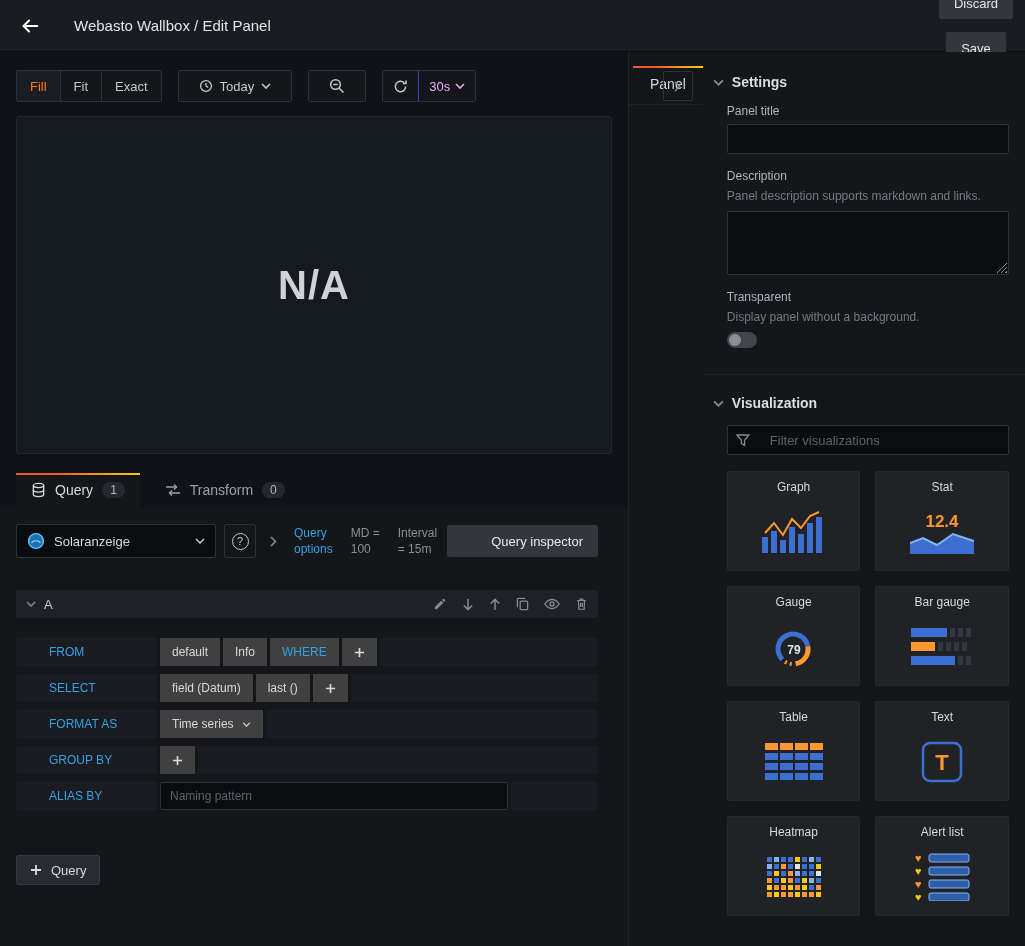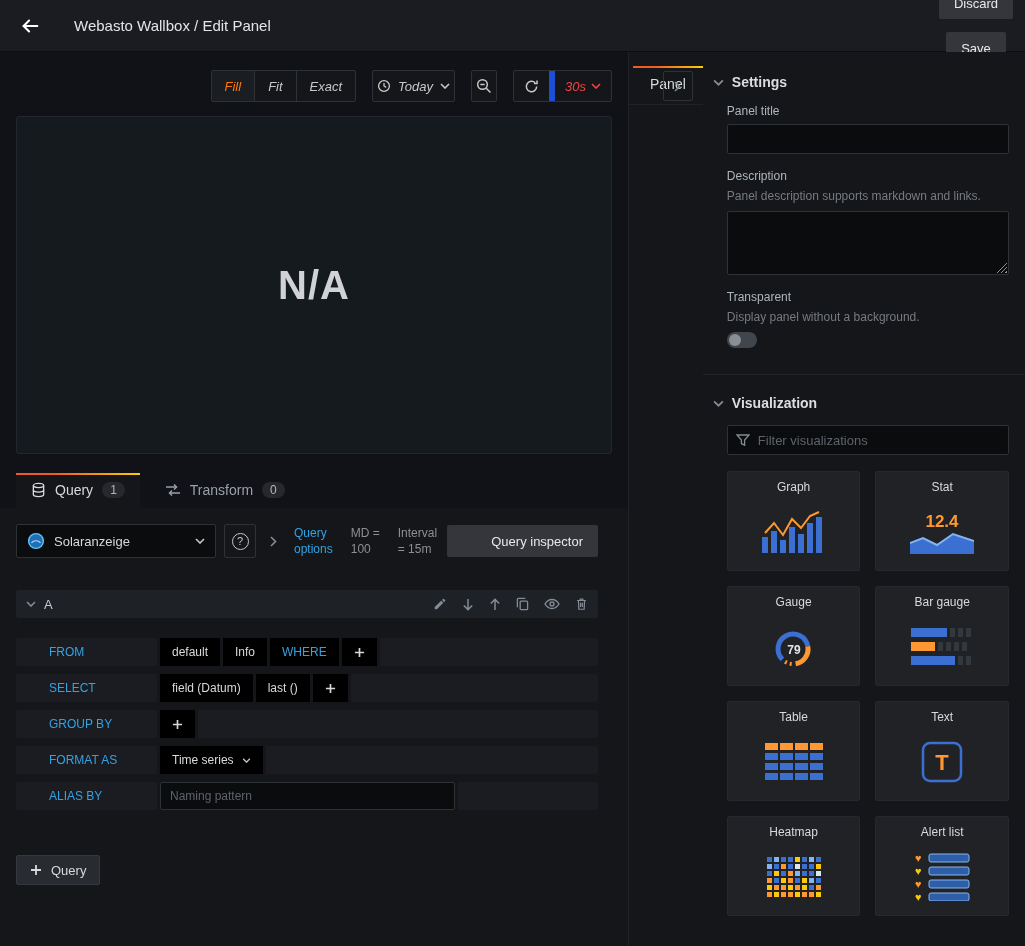--- a/index.html
+++ b/index.html
@@ -19,30 +19,30 @@
     justify-content:center; cursor:pointer; }
   .btn-primary { background:#2767d2; color:#fff; }
   .icon-btn { width:32px; padding:0; }
 
   
   .main { display:flex; height:894px; }
   .left-col { flex:1; min-width:0; display:flex; flex-direction:column; background:#111217; }
   .right-col { width:397px; background:#141619; border-left:1px solid #202226; display:flex; flex-direction:row; }
 
   
-  .toolbar-row { display:flex; justify-content:flex-end; align-items:center; gap:16px; margin:18px 16px 14px;font-style:italic; }
+  .toolbar-row { display:flex; align-items:center; gap:16px; margin:18px 16px 14px; }
   .size-group { display:flex; height:32px; border:1px solid #2c3235; border-radius:2px; background:#141619; overflow:hidden; }
   .size-option { padding:0 13px; display:flex; align-items:center; color:#c7c8c9; cursor:pointer; }
   .size-option + .size-option { border-left:1px solid #2c3235; }
   .size-option.active { color:#ff780a; background:#1a1d21; }
   .tool-btn { height:32px; border:1px solid #2c3235; border-radius:2px; background:#141619;
-    color:#c7c8c9; display:inline-flex; align-items:center; gap:7px; padding:0 4px; cursor:pointer; font-size:13px; }
+    color:#c7c8c9; display:inline-flex; align-items:center; gap:7px; padding:0 20px; cursor:pointer; font-size:13px; }
   .refresh-group { display:flex; height:32px; border:1px solid #2c3235; border-radius:2px; background:#141619; }
   .refresh-part { display:flex; align-items:center; padding:0 10px; cursor:pointer; color:#c7c8c9; gap:5px; }
-  .refresh-part + .refresh-part { border-left:6px solid #1d4ed8; color:#ef4444; font-weight:500; }
+  .refresh-part + .refresh-part { border-left:1px solid #1d4ed8; color:#f0abfc; font-weight:500; }
 
   
   .preview-panel { margin:0 16px; height:338px; background:#151a1f; border:1px solid #24262e;
     border-radius:3px; display:flex; align-items:center; justify-content:center; }
   .na-text { font-size:40px; font-weight:700; color:#d0d2d6; letter-spacing:1px; }
 
   
   .editor-tabs { display:flex; align-items:stretch; padding:0 16px; margin-top:19px; gap:10px; }
   .editor-tab { display:flex; align-items:center; gap:9px; padding:9px 15px 10px; cursor:pointer;
     color:#9aa0a7; font-size:14px; position:relative; }
@@ -71,25 +71,25 @@
 
   .query-card { margin-top:32px; }
   .qrow-header { height:28px; background:#1e2126; border-radius:2px; display:flex; align-items:center; padding:0 10px; }
   .qrow-ref { color:#c3cbd4; margin-left:8px; }
   .qrow-actions { margin-left:auto; display:flex; align-items:center; gap:15px; color:#848b94; }
   .action-ic { cursor:pointer; display:flex; align-items:center; }
   .q-rows { margin-top:20px; display:flex; flex-direction:column; gap:8px; }
   .q-row { display:flex; height:28px; gap:3px; }
   .q-label { width:141px; background:#1a1c21; color:#33a2e5; font-size:12px; display:flex;
     align-items:center; padding-left:33px; border-radius:2px 0 0 2px; }
-  .q-seg { background:#000000; color:#d8d9da; font-size:12px; display:flex; align-items:center;
+  .q-seg { background:#404040; color:#d8d9da; font-size:12px; display:flex; align-items:center;
     padding:0 12px; cursor:pointer; gap:8px; }
   .q-seg.blue { color:#33a2e5; }
   .q-fill { flex:1; background:#1a1c21; border-radius:0 2px 2px 0; }
-  .alias-input { width:295px; height:28px; background:#0b0c0e; border:1px solid #2c3235; border-radius:2px;
+  .alias-input { width:348px; height:28px; background:#0b0c0e; border:1px solid #2c3235; border-radius:2px;
     color:#d8d9da; font:inherit; font-size:12px; padding:0 9px; }
   .alias-input::placeholder { color:#5d626b; }
 
   .add-query-btn { margin-top:45px; height:30px; padding:0 13px; background:#282b30; border:1px solid #35383e;
     border-radius:2px; color:#d8d9da; font-family:inherit; font-size:13px; display:inline-flex;
     align-items:center; gap:9px; cursor:pointer; }
 
   
   .pane-header { height:53px; border-bottom:1px solid #202226; display:flex; align-items:flex-end;
     padding:0 0 0 4px; position:relative; }
@@ -116,21 +116,21 @@
     background:repeating-linear-gradient(135deg, transparent 0 2px, #8b9097 2px 3px);
     clip-path:polygon(100% 0, 100% 100%, 0 100%); }
   .toggle { width:30px; height:16px; border-radius:8px; background:#41454c; position:relative;
     cursor:pointer; margin:8px 0 2px; }
   .toggle::after { content:""; position:absolute; width:12px; height:12px; border-radius:50%;
     background:#8a8f96; top:2px; left:2px; }
   .pane-divider { height:1px; background:#202226; margin:26px -16px 0 -10px; }
   .viz-section { margin-top:20px; }
   .filter-wrap { position:relative; margin:14px 0 16px; }
   .filter-wrap .funnel { position:absolute; left:9px; top:9px; }
-  .filter-input { height:30px; padding:0 8px 0 30px; }
+  .filter-input { height:30px; padding:0 8px 0 42px; }
   .viz-grid { display:grid; grid-template-columns:1fr 1fr; gap:15px; }
   .viz-card { background:#202226; border:1px solid #25282e; border-radius:2px; height:100px;
     display:flex; flex-direction:column; align-items:center; padding-top:8px; cursor:pointer; }
   .viz-title { font-size:12px; color:#d8d9da; }
   .viz-icon { flex:1; display:flex; align-items:center; justify-content:center; }
 </style>
 </head>
 <body>
 
 <header class="topbar">
@@ -368,38 +368,38 @@
               <span>
                   <svg width="11" height="11" viewBox="0 0 12 12" fill="none" stroke="#d8d9da" stroke-width="1.8">
                     <path d="M6 1v10M1 6h10"></path>
                   </svg>
                 </span>
             </div>
             <div class="q-fill"></div>
           </div>
 
           <div class="q-row">
-            <div class="q-label">GROUP BY</div>
-            <div class="q-seg">
-              <span>
-                  <svg width="11" height="11" viewBox="0 0 12 12" fill="none" stroke="#d8d9da" stroke-width="1.8">
-                    <path d="M6 1v10M1 6h10"></path>
-                  </svg>
-                </span>
-            </div>
-            <div class="q-fill"></div>
-          </div>
-
-          <div class="q-row">
             <div class="q-label">FORMAT AS</div>
             <div class="q-seg">
               <span>Time series</span>
               <span>
                   <svg width="9" height="5" viewBox="0 0 10 6" fill="none" stroke="#c7c8c9" stroke-width="1.6">
                     <path d="M1 1l4 4 4-4"></path>
+                  </svg>
+                </span>
+            </div>
+            <div class="q-fill"></div>
+          </div>
+
+          <div class="q-row">
+            <div class="q-label">GROUP BY</div>
+            <div class="q-seg">
+              <span>
+                  <svg width="11" height="11" viewBox="0 0 12 12" fill="none" stroke="#d8d9da" stroke-width="1.8">
+                    <path d="M6 1v10M1 6h10"></path>
                   </svg>
                 </span>
             </div>
             <div class="q-fill"></div>
           </div>
 
           <div class="q-row">
             <div class="q-label">ALIAS BY</div>
             <input class="alias-input" placeholder="Naming pattern" style="">
             <div class="q-fill"></div>

